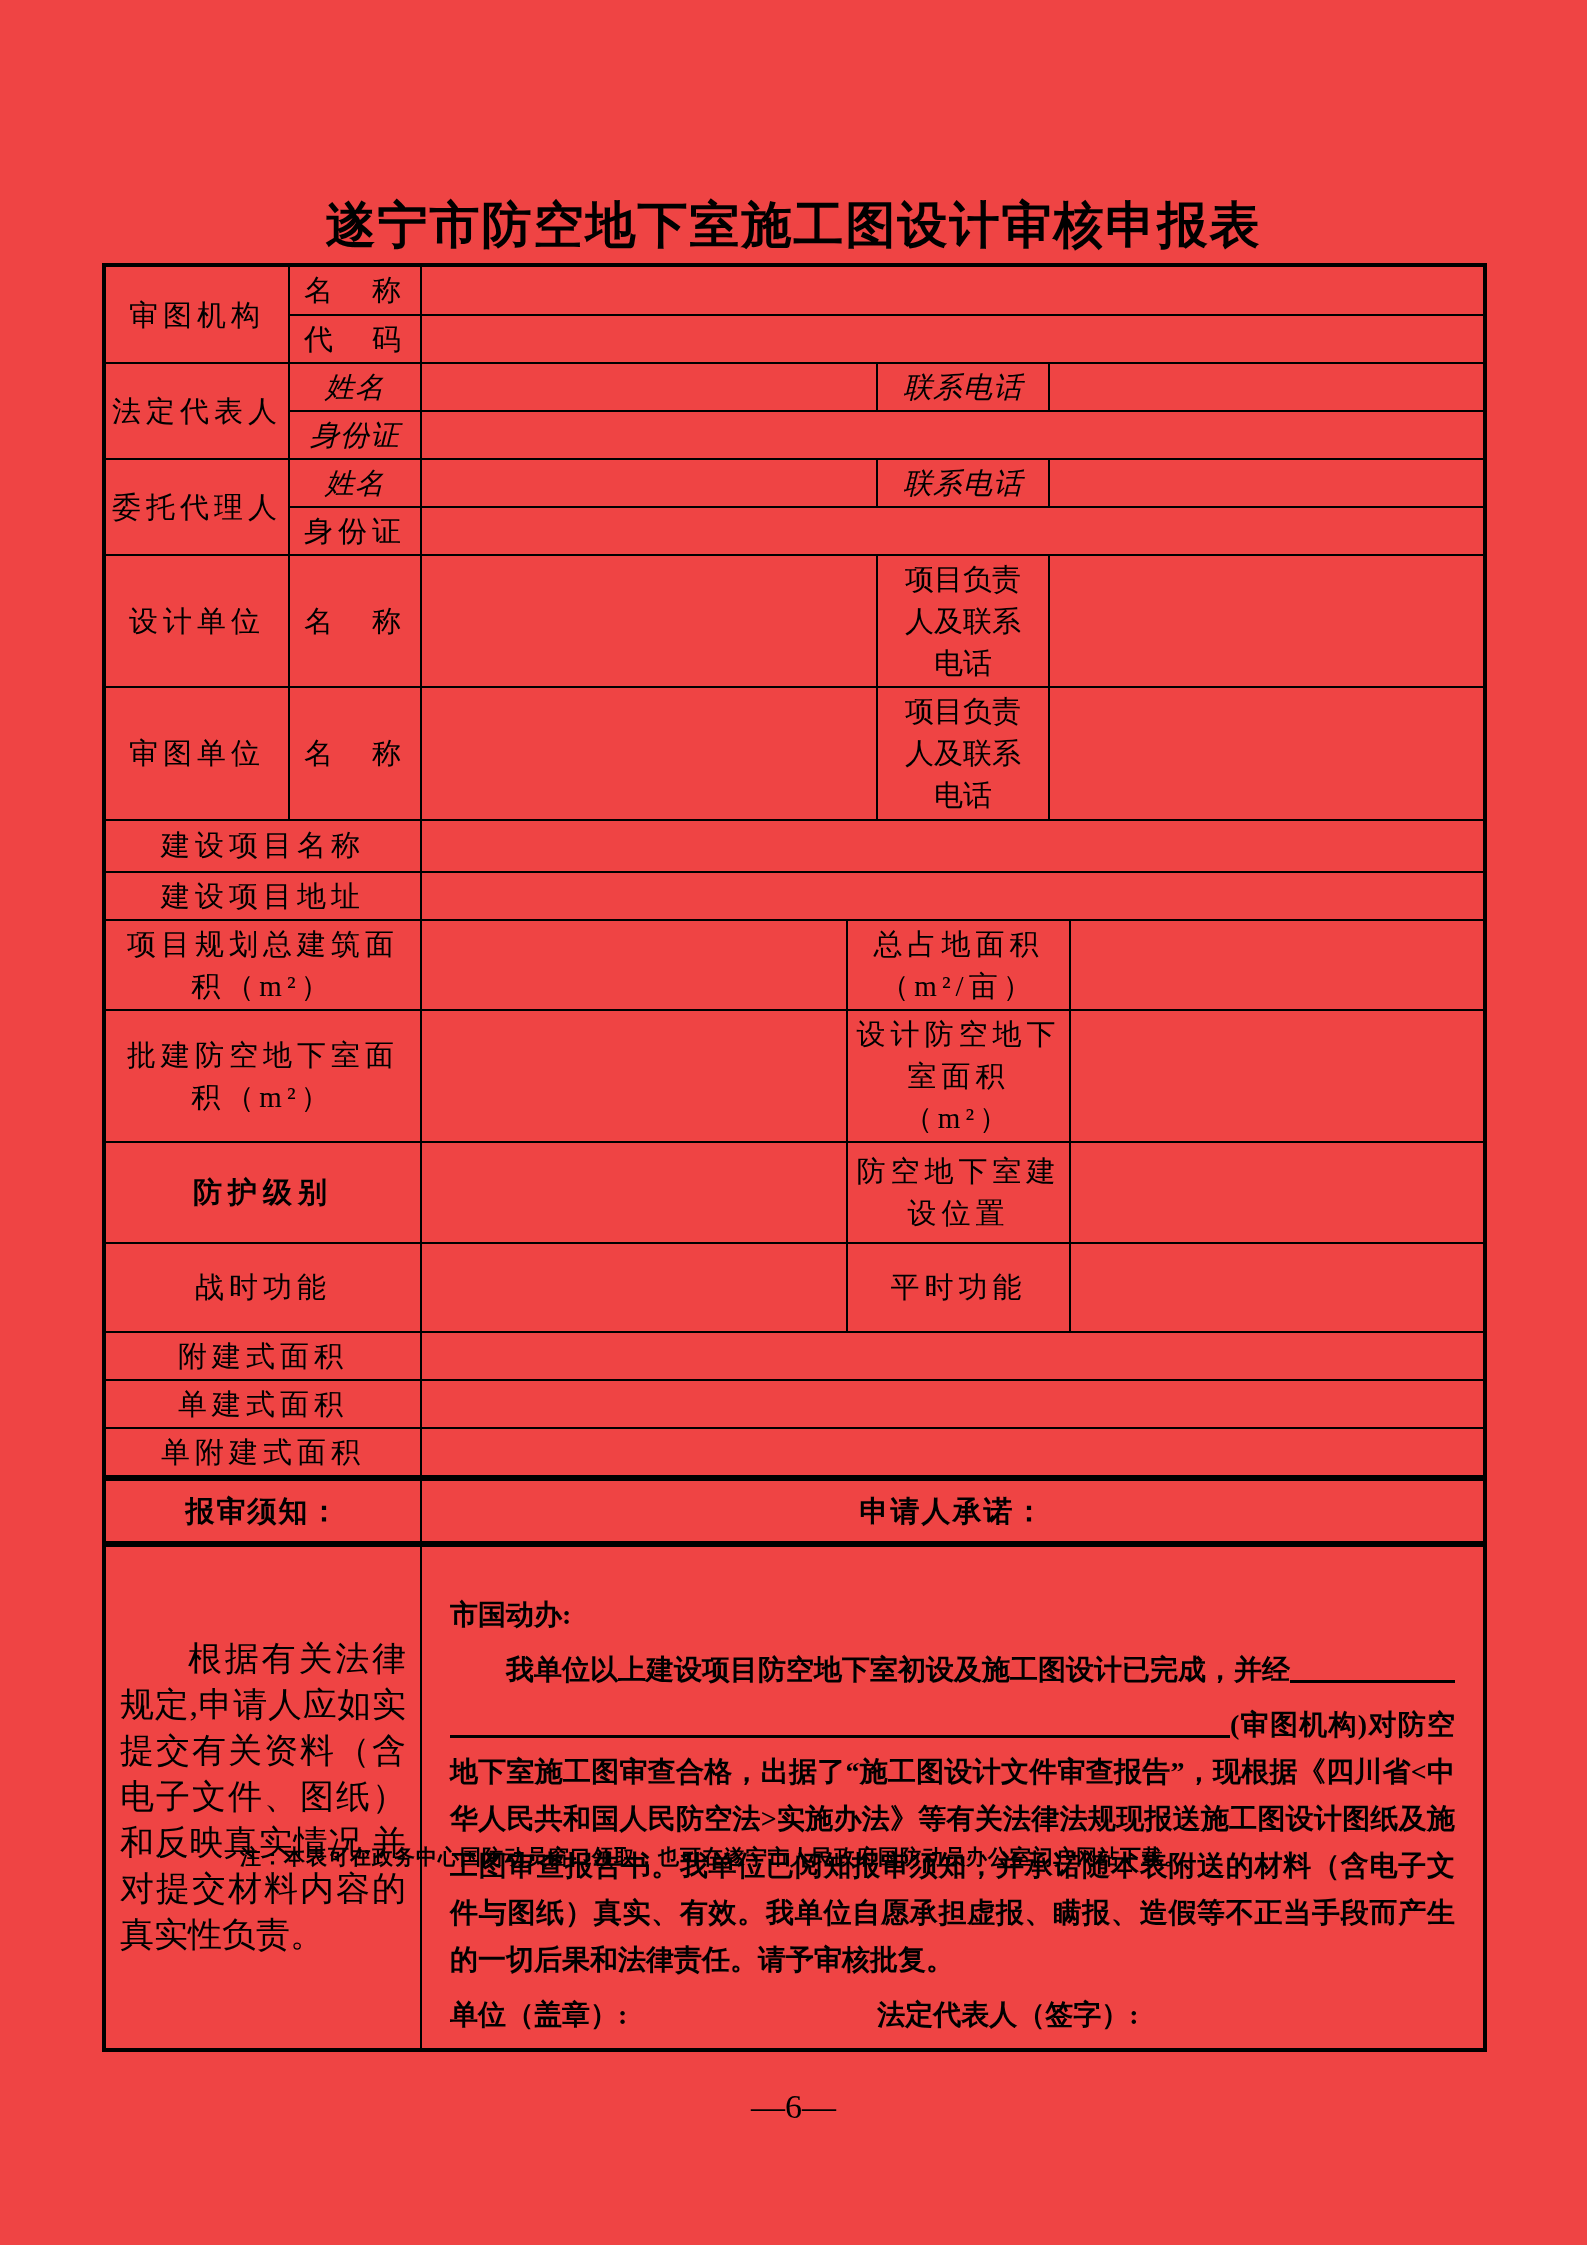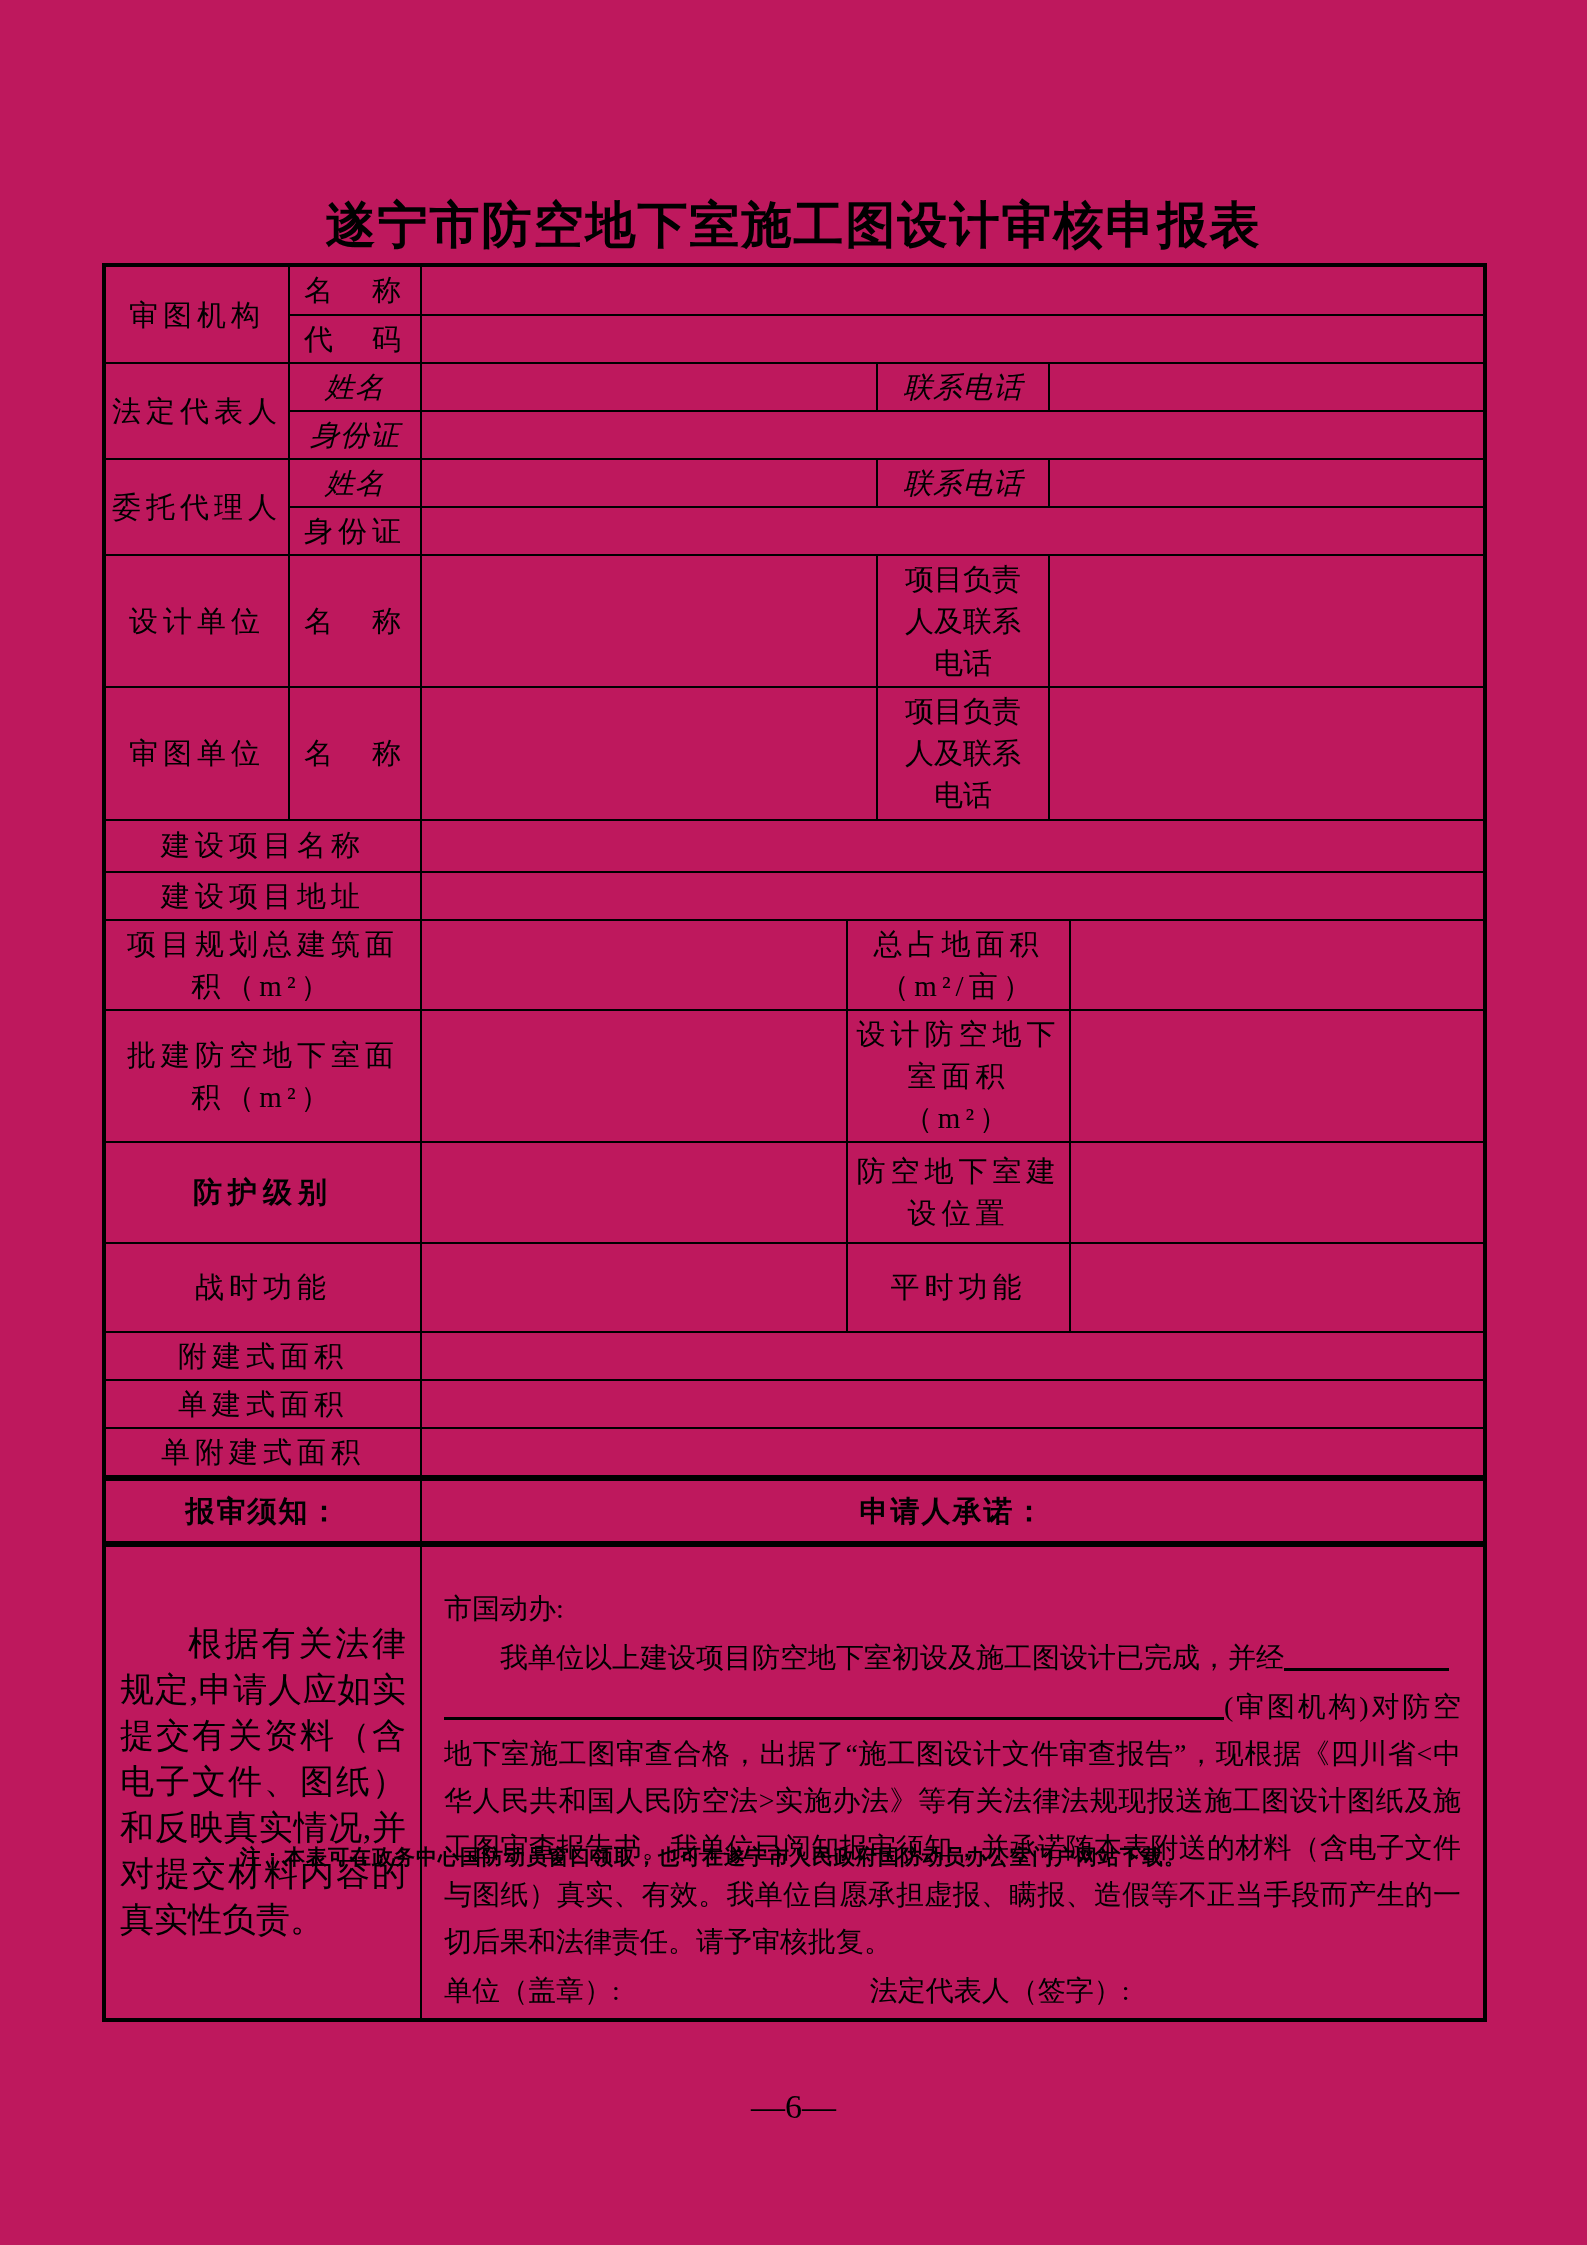--- a/index.html
+++ b/index.html
@@ -1,19 +1,19 @@
 <!DOCTYPE html>
 <html><head>
 <meta charset="utf-8">
 <style>
   html,body { margin:0; padding:0; background:#888; }
   .page {
     position:relative;
     width:1587px; height:2245px;
-    background:#be185d;
+    background:#ef4444;
     font-family:"Liberation Serif","DejaVu Serif",serif;
     color:#000;
     overflow:hidden;
   }
   .doc-title {
     position:absolute; top:192px; left:0; width:100%;
     text-align:center;
     font-size:50px; font-weight:bold;
     letter-spacing:2px;
     white-space:nowrap;
@@ -50,21 +50,21 @@
     line-height:46px;
     padding:0 8px;
   }
   td.notice-cell { vertical-align:middle; }
   .promise-box {
     padding:34px 14px 0 14px;
     font-size:28px;
     line-height:47px;
     text-align:left;
   }
-  .promise-box p { margin:2px; }
+  .promise-box p { margin:8px;font-weight:bold; }
   .p-indent { text-indent:2em; }
   .p-just { text-align:justify; }
   .blank {
     display:inline-block;
     border-bottom:3px solid #000;
     height:32px;
     vertical-align:-4px;
   }
   .blank-short { width:165px; }
   .blank-long  { width:780px; }

